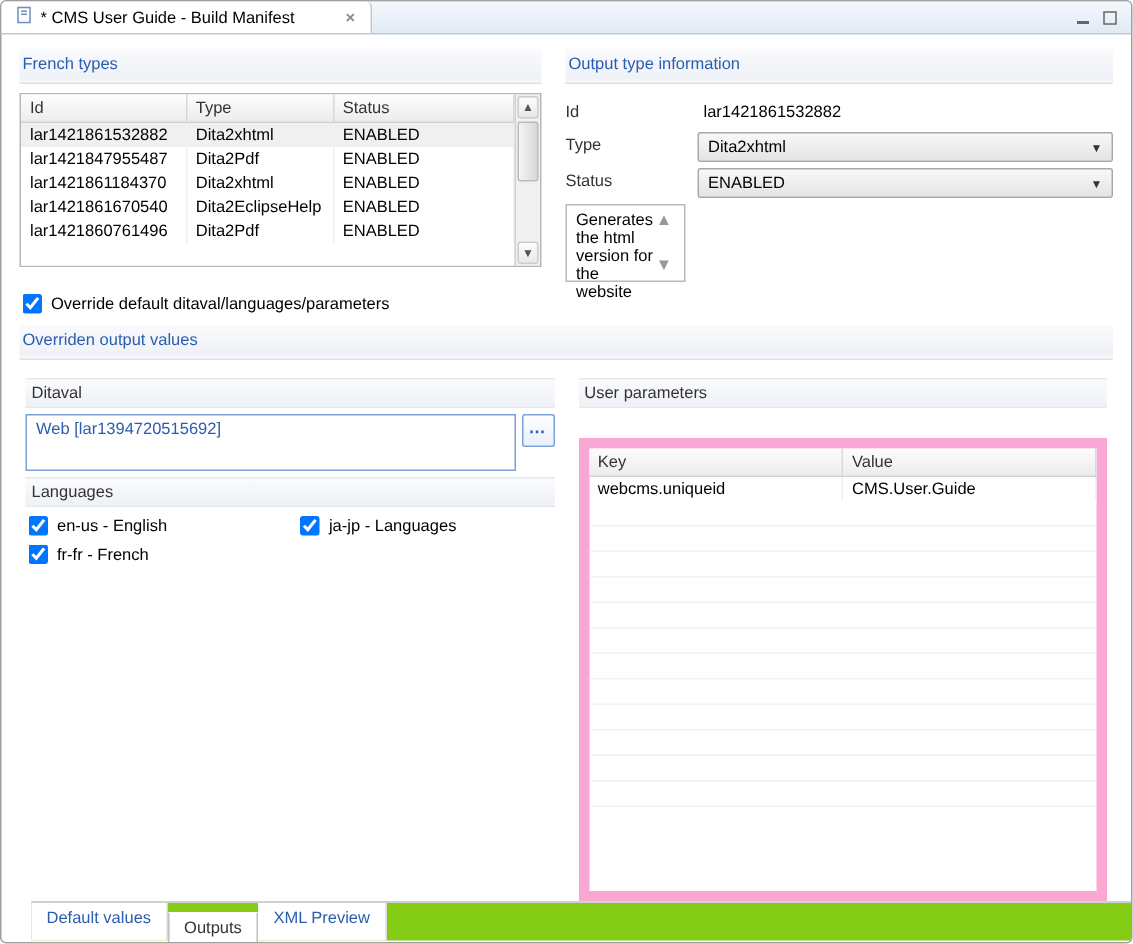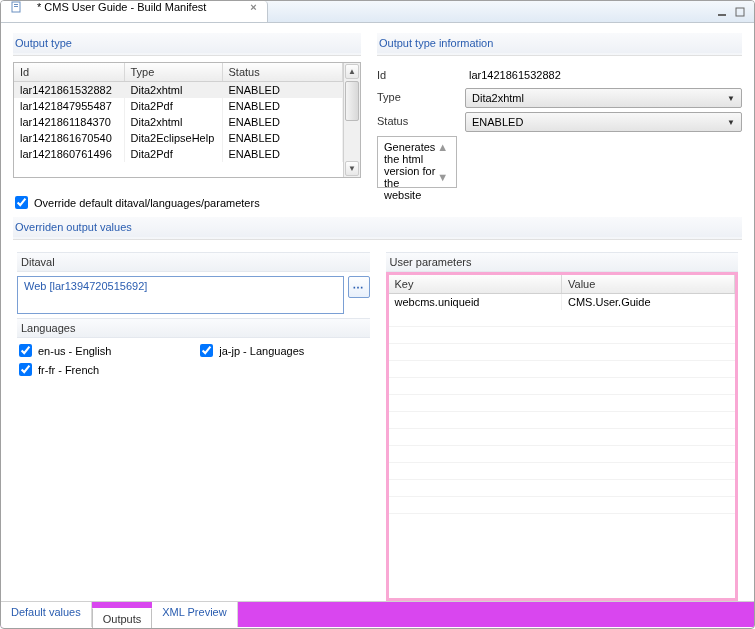--- a/index.html
+++ b/index.html
@@ -1,18 +1,18 @@
 <!DOCTYPE html>
 <html><head>
 <meta charset="utf-8">
 <style>
 * { box-sizing: border-box; margin: 0; padding: 0; font-family: "Segoe UI", Tahoma, sans-serif; font-size: 11px; }
 body { background: #fff; width: 755px; height: 629px; overflow: hidden; border: 1px solid #a0a0a0; border-radius: 4px; }
 .title-bar { height: 22px; background: linear-gradient(#f4f8fc, #e0eaf5); border-bottom: 1px solid #c0c8d0; display: flex; align-items: stretch; }
-.tab { display: flex; gap: 14px; padding: 0 10px; background: #fff; border-right: 1px solid #c0c8d0; border-top-left-radius: 4px; border-top-right-radius: 4px; position: relative; }
+.tab { display: flex; align-items: center; gap: 4px; padding: 0 10px; background: #fff; border-right: 1px solid #c0c8d0; border-top-left-radius: 4px; border-top-right-radius: 4px; position: relative; }
 .tab svg { width: 12px; height: 12px; }
 .tab .close { margin-left: 30px; color: #888; font-weight: bold; cursor: pointer; }
 .title-bar-spacer { flex: 1; }
 .title-bar-controls { display: flex; align-items: center; gap: 6px; padding-right: 8px; }
 .title-bar-controls span { width: 12px; height: 12px; display: inline-flex; align-items: center; justify-content: center; color: #666; cursor: pointer; }
 .content { padding: 10px 12px 0 12px; height: 578px; display: flex; flex-direction: column; }
 .row-top { display: flex; gap: 16px; }
 .panel { flex: 1; }
 .panel-title { color: #2a5db0; font-size: 11px; padding: 4px 0; border-bottom: 2px solid; border-image: linear-gradient(#d0d6e0,#f5f7fa) 1; background: linear-gradient(#f9fafc,#eef1f6); padding-left: 2px; }
 .divider-line { height: 1px; background: #e0e0e0; margin-bottom: 6px; }
@@ -39,25 +39,25 @@
 .override-panel { margin-top: 2px; flex:1; display:flex; flex-direction:column; }
 .override-body { display:flex; gap:16px; padding: 6px 4px 0 4px; flex:1;}
 .override-left { flex:1; }
 .sub-title { background: linear-gradient(#fafbfd,#eef1f5); padding: 3px 4px; color:#333; border-top:1px solid #e4e8ee; border-bottom:1px solid #e4e8ee;}
 .ditaval-row{display:flex; gap:4px; padding:4px 0;}
 .ditaval-input{flex:1; border:1px solid #7a9fd4; background:#fff; padding:3px 6px; color:#2a5db0; height:38px;}
 .browse-btn{width:22px;height:22px;border:1px solid #7a9fd4; background:linear-gradient(#fdfeff,#e8f0fb); border-radius:2px; display:flex;align-items:center;justify-content:center; color:#2a5db0; font-weight:bold; letter-spacing:1px; cursor:pointer;}
 .lang-grid{display:grid; grid-template-columns:1fr 1fr; gap:6px 14px; padding:6px 2px;}
 .lang-item{display:flex; align-items:center; gap:6px;}
 .lang-item input{width:13px;height:13px;}
-.params-table-wrap{flex:1; border:3px solid #f9a8d4; background:#fff; display:flex; flex-direction:column;}
+.params-table-wrap{flex:1; border:7px solid #f9a8d4; background:#fff; display:flex; flex-direction:column;margin-top:20px;}
 .params-table-wrap table{flex:0;}
 .params-table-wrap .filler{flex:1;}
 .params-table-wrap .filler-row{height:17px; border-bottom:1px solid #f2f2f2;}
-.bottom-tabs{height:26px; border-top:1px solid #d0d0d0; display:flex; align-items:stretch; background:#d946ef;}
+.bottom-tabs{height:26px; border-top:1px solid #d0d0d0; display:flex; align-items:stretch; background:#84cc16;margin-left:20px;}
 .bottom-tabs .btab{padding:4px 10px; border-right:1px solid #d8d8d8; color:#2a5db0; cursor:pointer; background:#fff;}
 .bottom-tabs .btab.active{background:#fff; border-top:1px solid #fff; position:relative; top:6px; font-weight:normal; color:#333; border-right:1px solid #c0c0c0; border-left:1px solid #c0c0c0;}
 .bottom-tabs .btab.first{border-left:none;}
 .ovb-right{flex:1; display:flex; flex-direction:column;}
 .ovb-params-body{flex:1; display:flex;}
 </style>
 </head>
 <body>
 
 <div class="title-bar">
@@ -83,21 +83,21 @@
         <svg width="10" height="10">
           <rect x="1" y="1" width="8" height="8" fill="none" stroke="#666"></rect>
         </svg>
       </span>
   </div>
 </div>
 
 <div class="content">
   <div class="row-top">
     <div class="panel" style="flex:0 0 348px;">
-      <div class="panel-title">Output type</div>
+      <div class="panel-title">French types</div>
       <div class="divider-line"></div>
       <div class="table-wrap">
         <div class="table-scroll">
           <table>
             <thead>
                 <tr>
               <th style="width:110px">Id</th>
               <th style="width:98px">Type</th>
               <th>Status</th>
             </tr>

